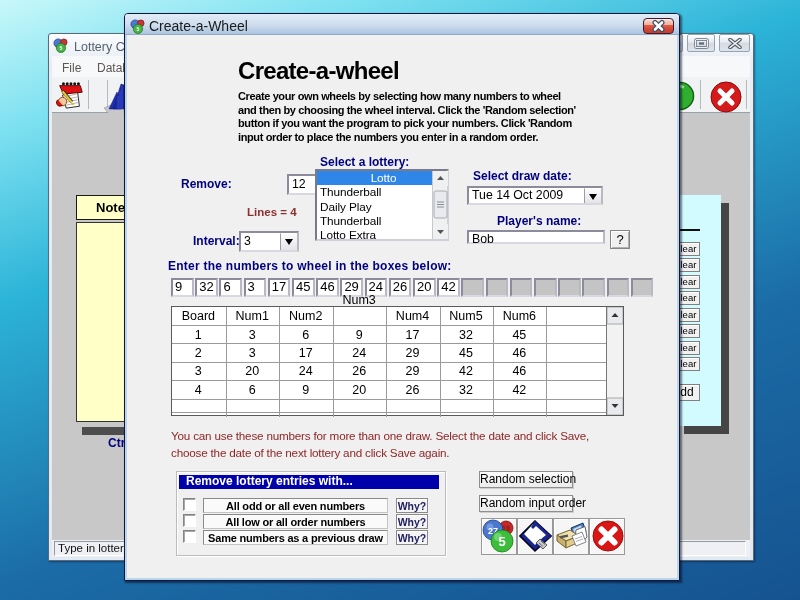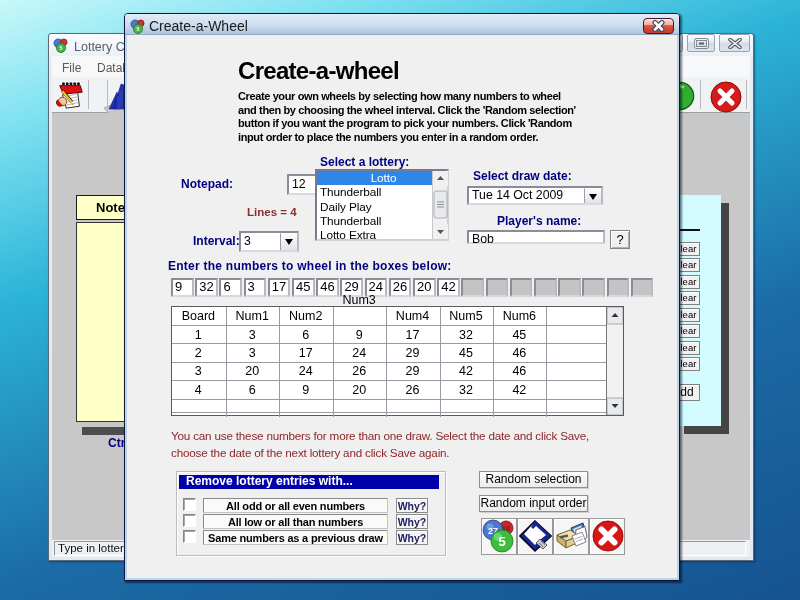--- a/index.html
+++ b/index.html
@@ -103,21 +103,21 @@
 #bluebar { left:179px; top:475px; width:260px; height:14px; background:#0000aa;
   color:#fff; font-weight:bold; font-size:12px; padding-left:7px; line-height:13.5px; white-space:nowrap; }
 .chk { left:183px; width:13px; height:13px; background:#fff;
   border:1px solid; border-color:#848484 #fff #fff #848484; box-shadow:inset 1px 1px 0 #a8a8a8; }
 .rowbar { left:203px; width:185px; height:15.5px; background:#fafafa; white-space:nowrap;
   border:1px solid #8a8a8a; border-bottom-color:#c4c4c4; border-right-color:#c4c4c4;
   font-size:11px; font-weight:bold; text-align:center; line-height:14px; letter-spacing:-0.2px; }
 .whybtn { left:396px; width:32px; height:15.5px; background:#f4f4f4;
   border:1px solid #8a8a8a; box-shadow:inset 1px 1px 0 #fff;
   font-size:10.5px; font-weight:bold; color:#202060; text-align:center; line-height:14px; }
-.bigbtn { left:479px; width:109px; height:17px; white-space:nowrap;
+.bigbtn { left:479px; width:94px; height:17px; white-space:nowrap;
   background:linear-gradient(#fdfdfd,#ebebeb); border:1px solid #8e8e8e; box-shadow:1px 1px 0 #cfcfcf;
   font-size:12px; text-align:center; line-height:15px; color:#000; }
 .iconbtn { top:518px; width:36px; height:37px; background:#f6f6f6;
   border:1px solid #999; box-shadow:inset 1px 1px 0 #fff; }
 </style>
 </head>
 <body>
 
 <div class="abs" id="bgwin"></div>
 <svg class="abs" style="left:53px;top:38px" width="15" height="15" viewBox="0 0 32 32">
@@ -213,21 +213,21 @@
   <svg width="29" height="14" viewBox="0 0 29 14" style="margin:0 auto">
     <path d="M11 3.5 L18 10.5 M18 3.5 L11 10.5" stroke="#35506b" stroke-width="5" stroke-linecap="round"></path>
     <path d="M11 3.5 L18 10.5 M18 3.5 L11 10.5" stroke="#fff" stroke-width="2.6" stroke-linecap="round"></path>
   </svg>
 </div>
 <div class="abs" id="heading">Create-a-wheel</div>
 <div class="abs" id="para">Create your own wheels by selecting how many numbers to wheel<br>
 and then by choosing the wheel interval. Click the 'Random selection'<br>
 button if you want the program to pick your numbers. Click 'Random<br>
 input order to place the numbers you enter in a random order.</div>
-<div class="abs navy" id="numlbl">Notepad:</div>
+<div class="abs navy" id="numlbl">Remove:</div>
 <div class="abs combo" id="combo1">
     <span class="val">12</span>
     <span class="drop"></span>
   </div>
 <div class="abs" id="lines4">Lines = 4</div>
 <div class="abs navy" id="intlbl">Interval:</div>
 <div class="abs combo" id="combo2">
     <span class="val">3</span>
     <span class="drop"></span>
   </div>
@@ -341,21 +341,21 @@
     <div class="abs cell" style="left:492.5px;top:382.7px;width:53.7px">42</div>
   </div>
 <div class="abs redtext" style="top:429px">You can use these numbers for more than one draw. Select the date and click Save,</div>
 <div class="abs redtext" style="top:446px">choose the date of the next lottery and click Save again.</div>
 <div class="abs" id="groupbox"></div>
 <div class="abs" id="bluebar">Remove lottery entries with...</div>
 <div class="abs chk" style="top:498px"></div>
 <div class="abs chk" style="top:514px"></div>
 <div class="abs chk" style="top:530px"></div>
 <div class="abs rowbar" style="top:497.5px">All odd or all even numbers</div>
-<div class="abs rowbar" style="top:513.5px">All low or all than numbers</div>
+<div class="abs rowbar" style="top:513.5px">All low or all order numbers</div>
 <div class="abs rowbar" style="top:529.5px">Same numbers as a previous draw</div>
 <div class="abs whybtn" style="top:497.5px">Why?</div>
 <div class="abs whybtn" style="top:513.5px">Why?</div>
 <div class="abs whybtn" style="top:529.5px">Why?</div>
 <div class="abs bigbtn" style="top:471px">Random selection</div>
 <div class="abs bigbtn" style="top:495px">Random input order</div>
 <div class="abs iconbtn" style="left:481px"></div>
 <div class="abs iconbtn" style="left:517px"></div>
 <div class="abs iconbtn" style="left:553px"></div>
 <div class="abs iconbtn" style="left:589px"></div>

